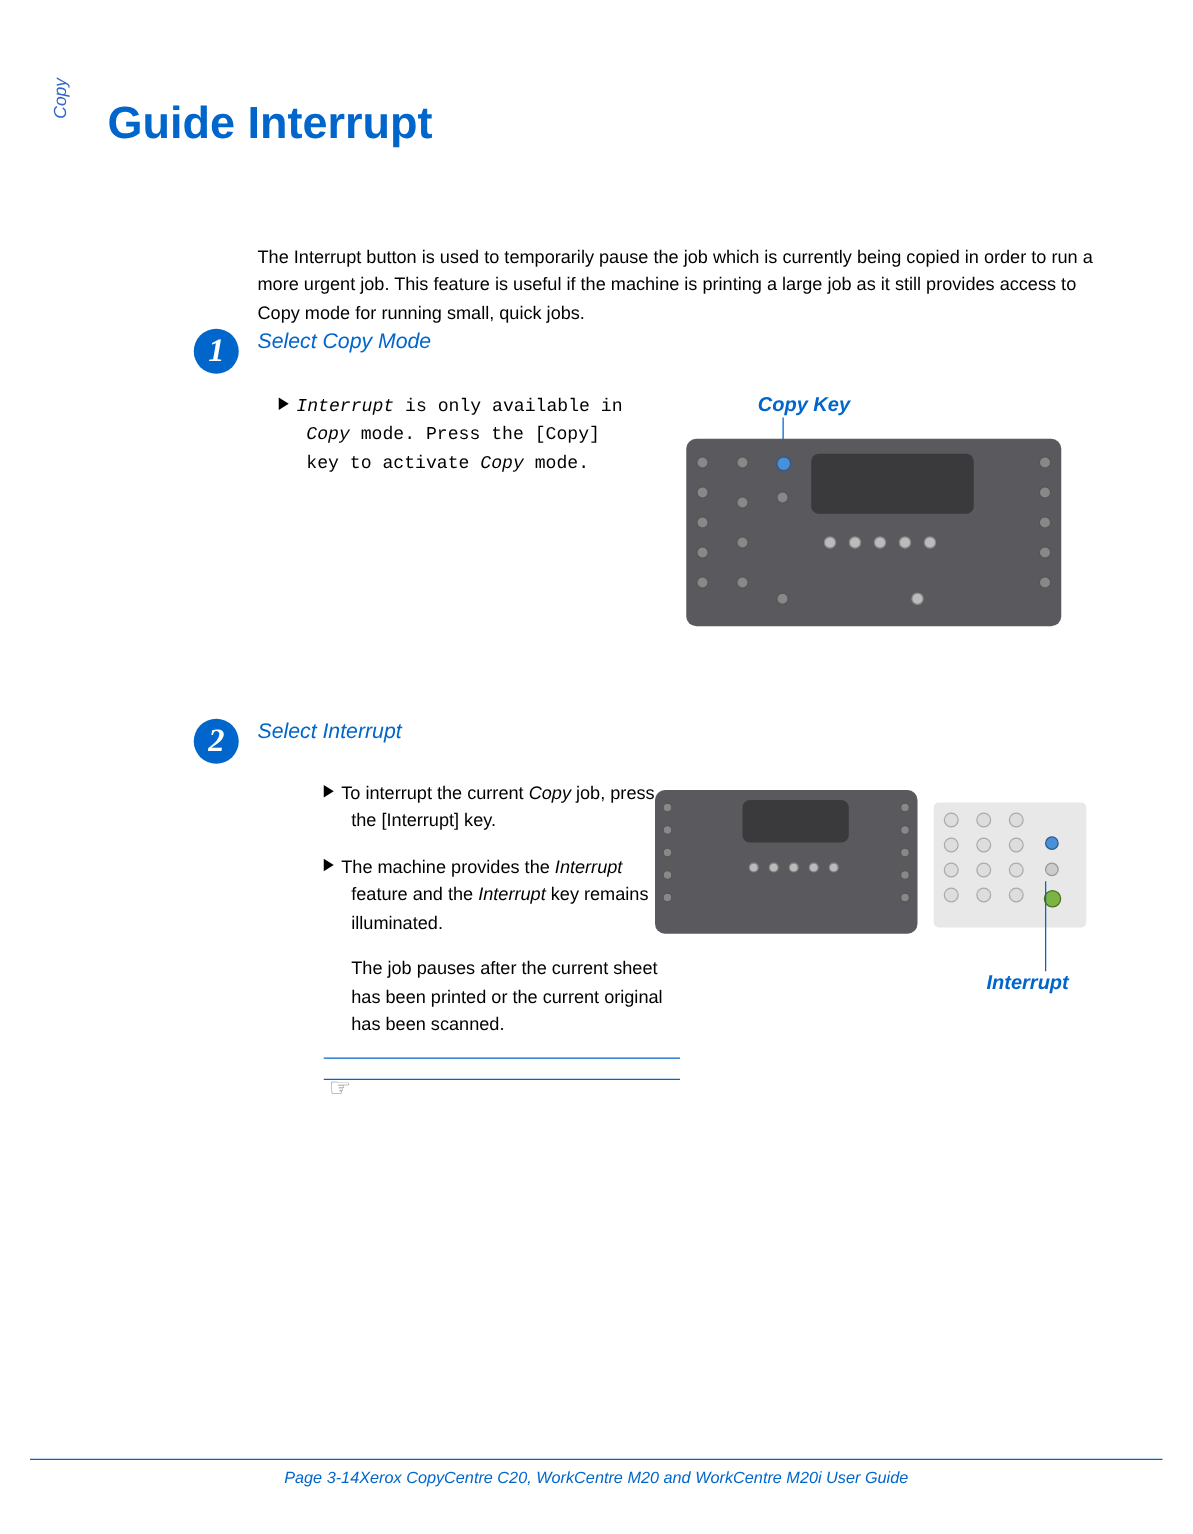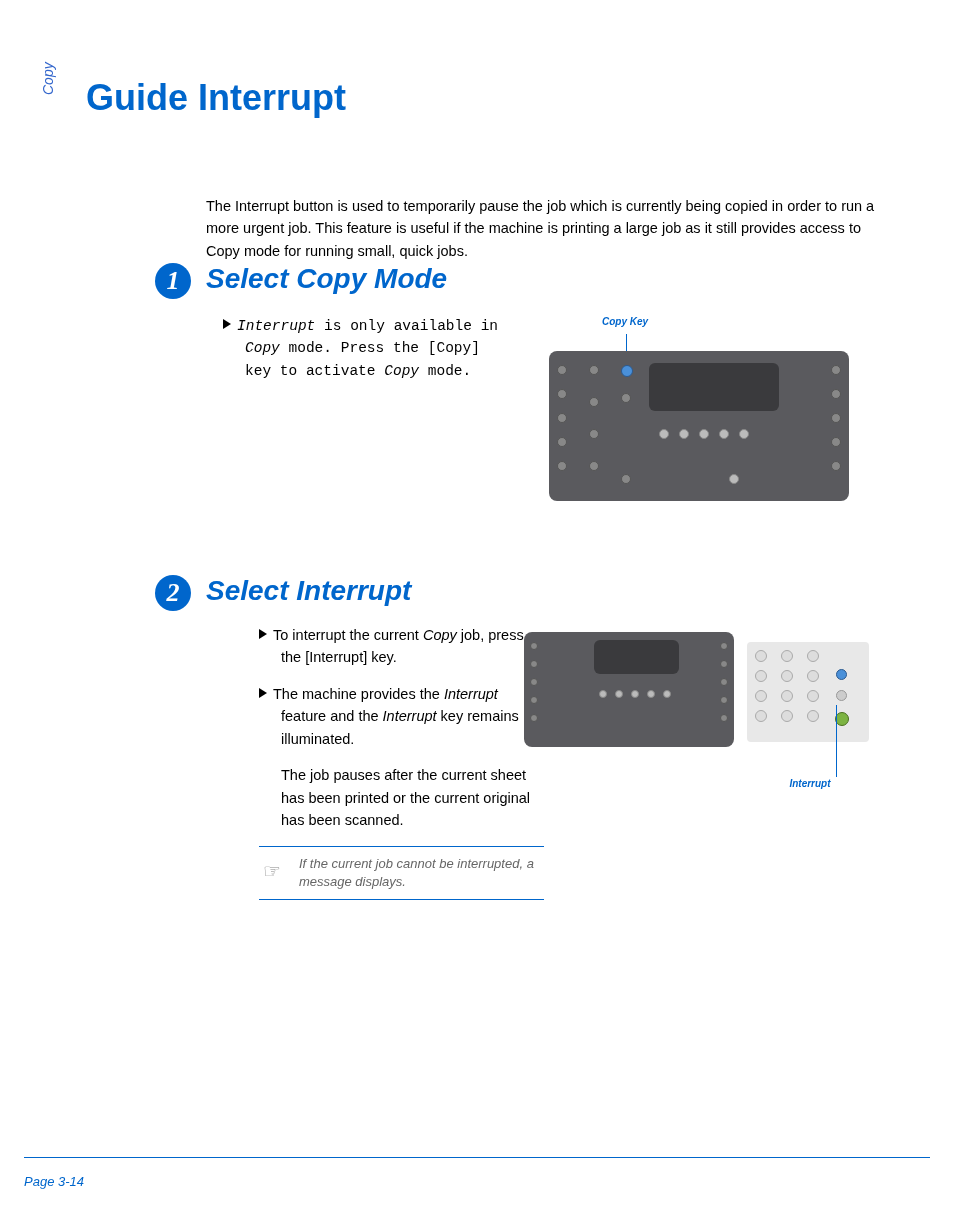--- a/index.html
+++ b/index.html
@@ -52,22 +52,22 @@
       align-items: center;
       justify-content: center;
       font-family: "Times New Roman", serif;
     }
     .step-circle.one { left: 155px; top: 263px; }
     .step-circle.two { left: 155px; top: 575px; }
     .step-title {
       position: absolute;
       color: #0066cc;
       font-style: italic;
-      font-weight: bold;
-      font-size: 28px;
+      font-weight: normal;
+      font-size: 17px;
     }
     .step-title.one { left: 206px; top: 263px; }
     .step-title.two { left: 206px; top: 575px; }
     .step-body {
       position: absolute;
       left: 223px;
       width: 285px;
       font-size: 14.5px;
       line-height: 1.55;
     }
@@ -101,22 +101,22 @@
       top: 10px;
       font-size: 20px;
       color: #888;
       font-style: normal;
     }
     .figure-label {
       position: absolute;
       color: #0066cc;
       font-style: italic;
       font-weight: bold;
-      font-size: 10px;
-      text-align: center;
+      font-size: 16px;
+      text-align: right;
     }
     .figure-label.copy-key { left: 570px; top: 316px; width: 110px; }
     .figure-label.interrupt { left: 765px; top: 778px; width: 90px; }
     .panel {
       position: absolute;
       background: #5a5a5e;
       border-radius: 8px;
     }
     .panel.big { left: 549px; top: 351px; width: 300px; height: 150px; }
     .panel.left { left: 524px; top: 632px; width: 210px; height: 115px; }
@@ -147,23 +147,23 @@
       background: #0066cc;
     }
     .callout-line.copy { left: 626px; top: 334px; width: 1px; height: 28px; }
     .callout-line.intr { left: 836px; top: 705px; width: 1px; height: 72px; }
     .footer {
       position: absolute;
       bottom: 38px;
       left: 24px;
       right: 24px;
       border-top: 1px solid #0066cc;
-      padding-top: 16px;
+      padding-top: 6px;
       display: flex;
-      justify-content: flex-start;
+      justify-content: center;
       font-style: italic;
       color: #0066cc;
       font-size: 13px;
     }
   </style>
 </head>
 <body>
 
 <div class="sidebar-label">Copy</div>
 
@@ -221,21 +221,20 @@
 <div class="step-body two">
   <div class="bullet-item">
     <span class="bullet-tri"></span><span>To interrupt the current </span><i>Copy</i><span> job, press the [Interrupt] key.</span>
   </div>
   <div class="bullet-item">
     <span class="bullet-tri"></span><span>The machine provides the </span><i>Interrupt</i><span> feature and the </span><i>Interrupt</i><span> key remains illuminated.</span>
   </div>
   <div class="plain-para">The job pauses after the current sheet has been printed or the current original has been scanned.</div>
   <div class="note-box">
     <span class="note-icon">☞</span>
-    <span>If the current job cannot be interrupted, a message displays.</span>
   </div>
 </div>
 
 <div class="panel left">
   <div class="screen"></div>
   <div class="dot-col" style="left:6px; top:10px; gap:10px;">
     <span class="btn-dot dark" style="width:8px;height:8px"></span>
     <span class="btn-dot dark" style="width:8px;height:8px"></span>
     <span class="btn-dot dark" style="width:8px;height:8px"></span>
     <span class="btn-dot dark" style="width:8px;height:8px"></span>
@@ -275,13 +274,14 @@
   <span class="btn-dot blue" style="position:absolute; right:22px; top:27px; width:11px; height:11px;"></span>
   <span class="btn-dot" style="position:absolute; right:22px; top:48px; width:11px; height:11px; background:#ccc; border-color:#999;"></span>
   <span class="btn-dot green" style="position:absolute; right:20px; top:70px;"></span>
 </div>
 
 <div class="callout-line intr"></div>
 <div class="figure-label interrupt">Interrupt</div>
 
 <div class="footer">
   <span>Page 3-14</span>
+  <span>Xerox CopyCentre C20, WorkCentre M20 and WorkCentre M20i User Guide</span>
 </div>
 
 </body></html>

